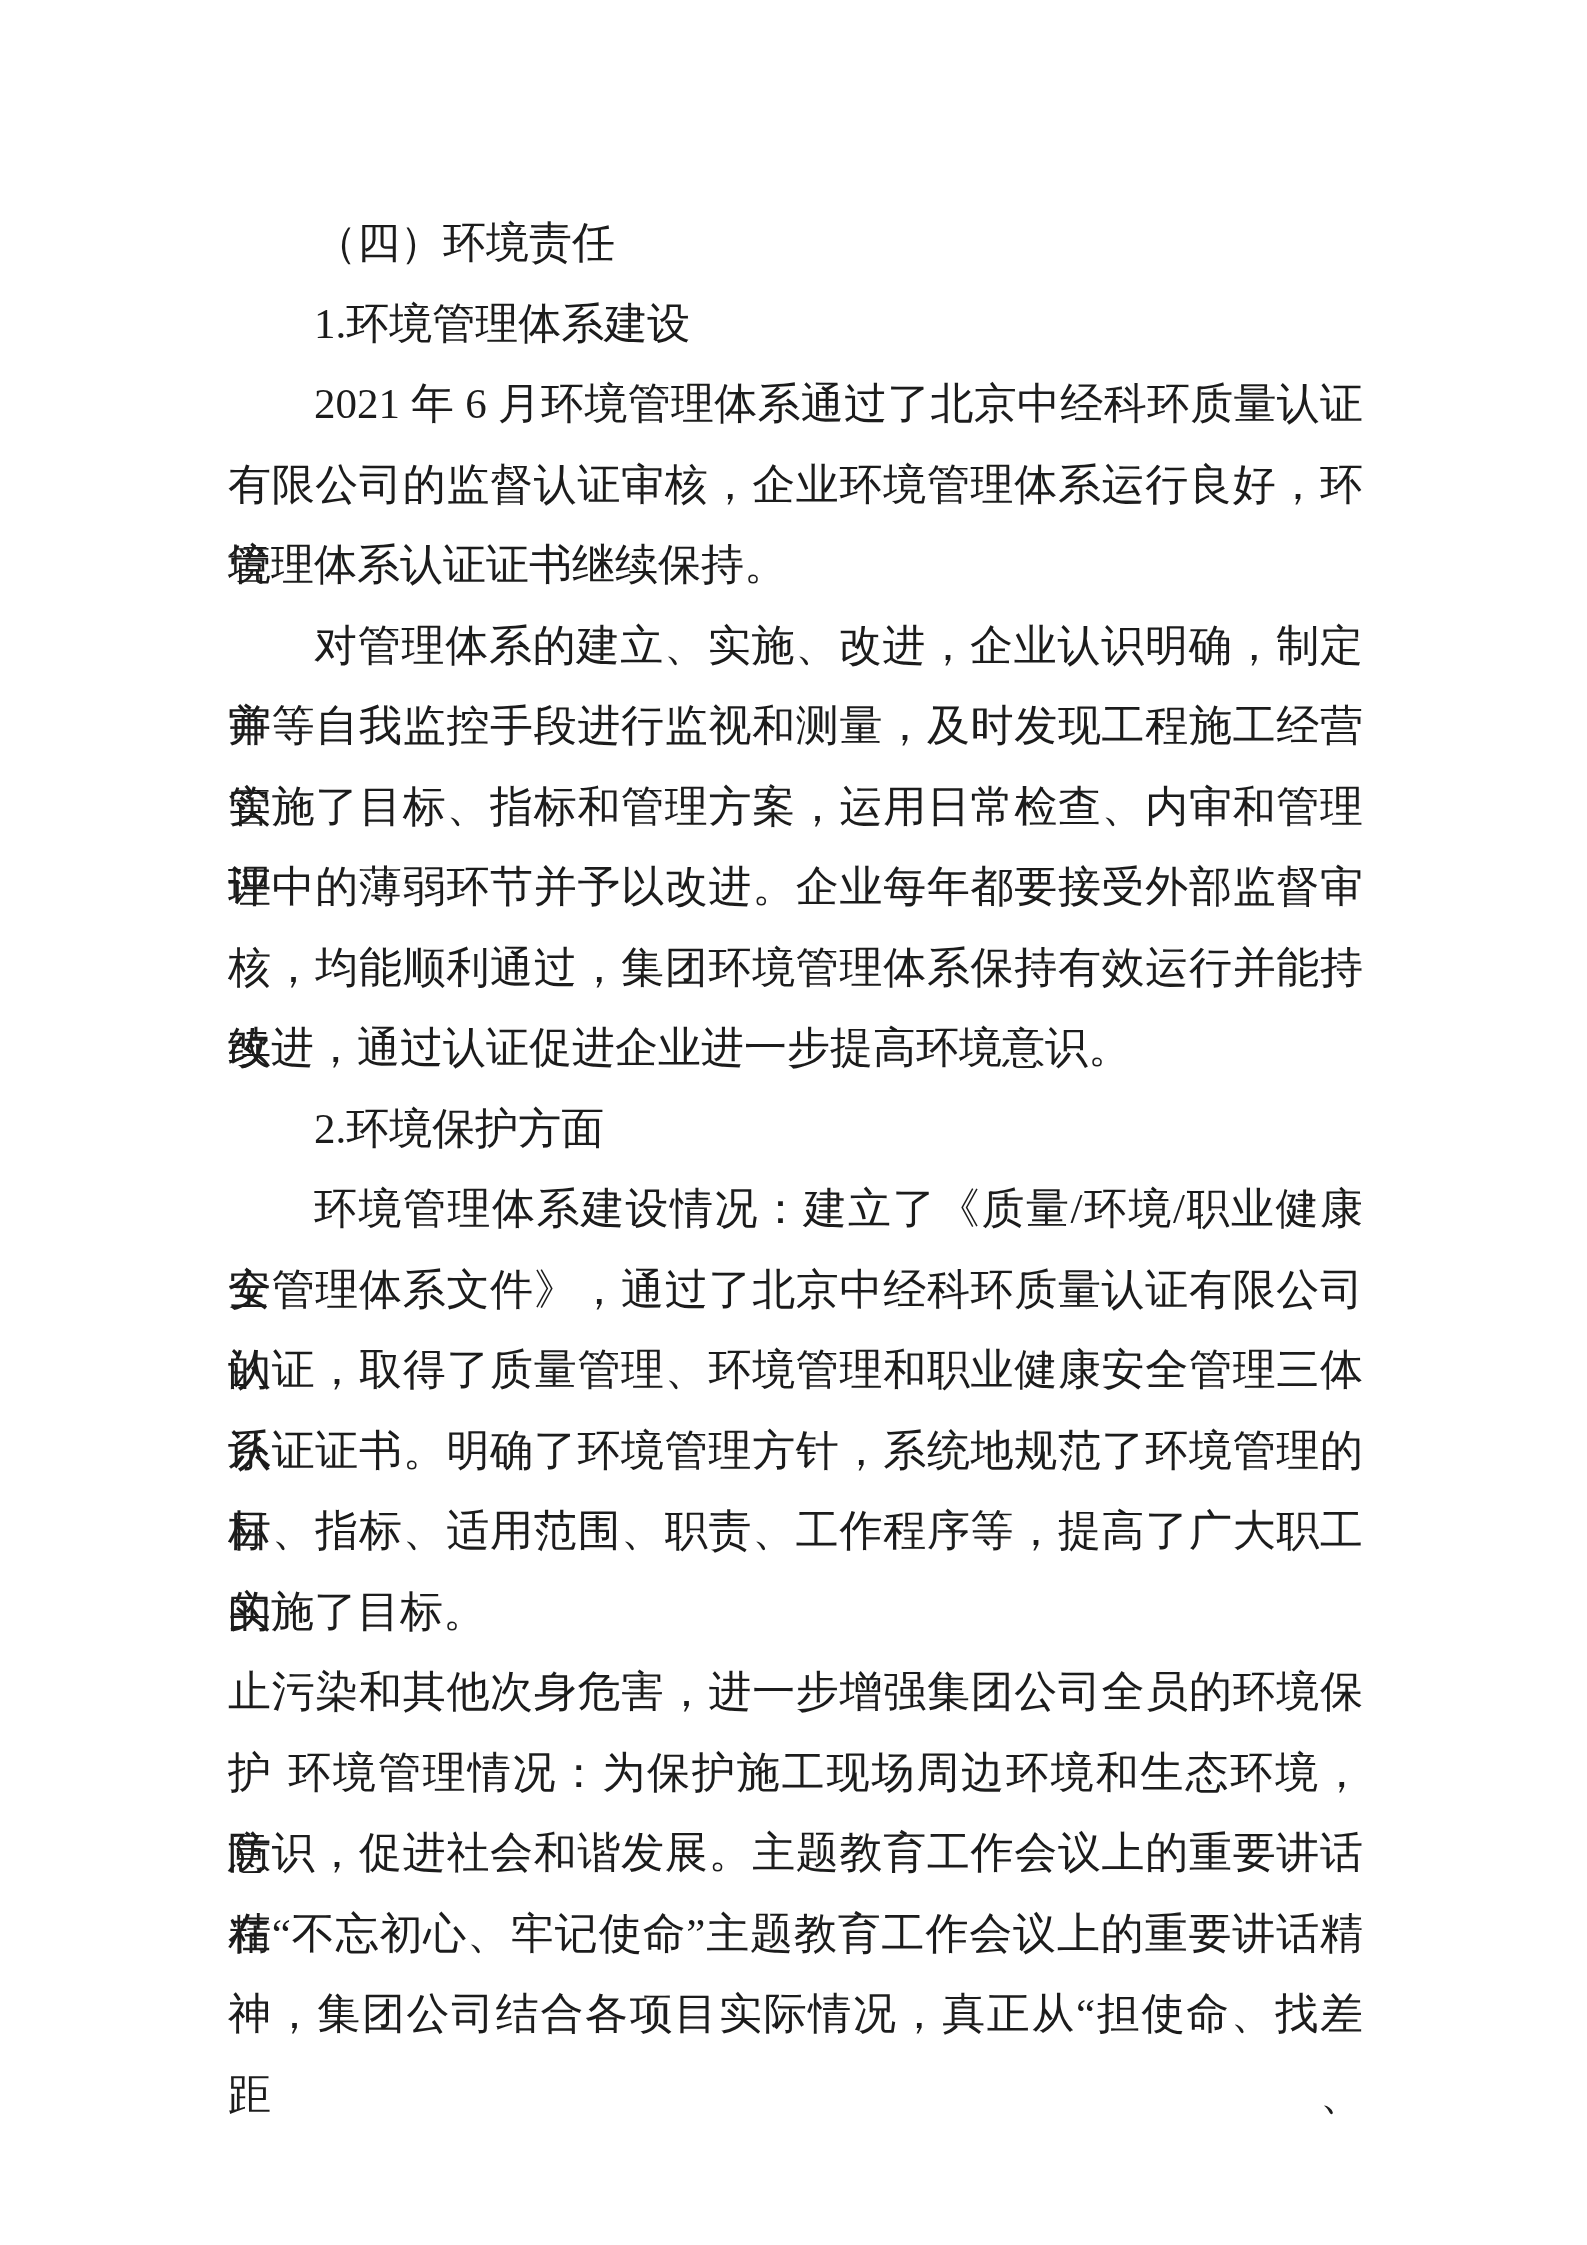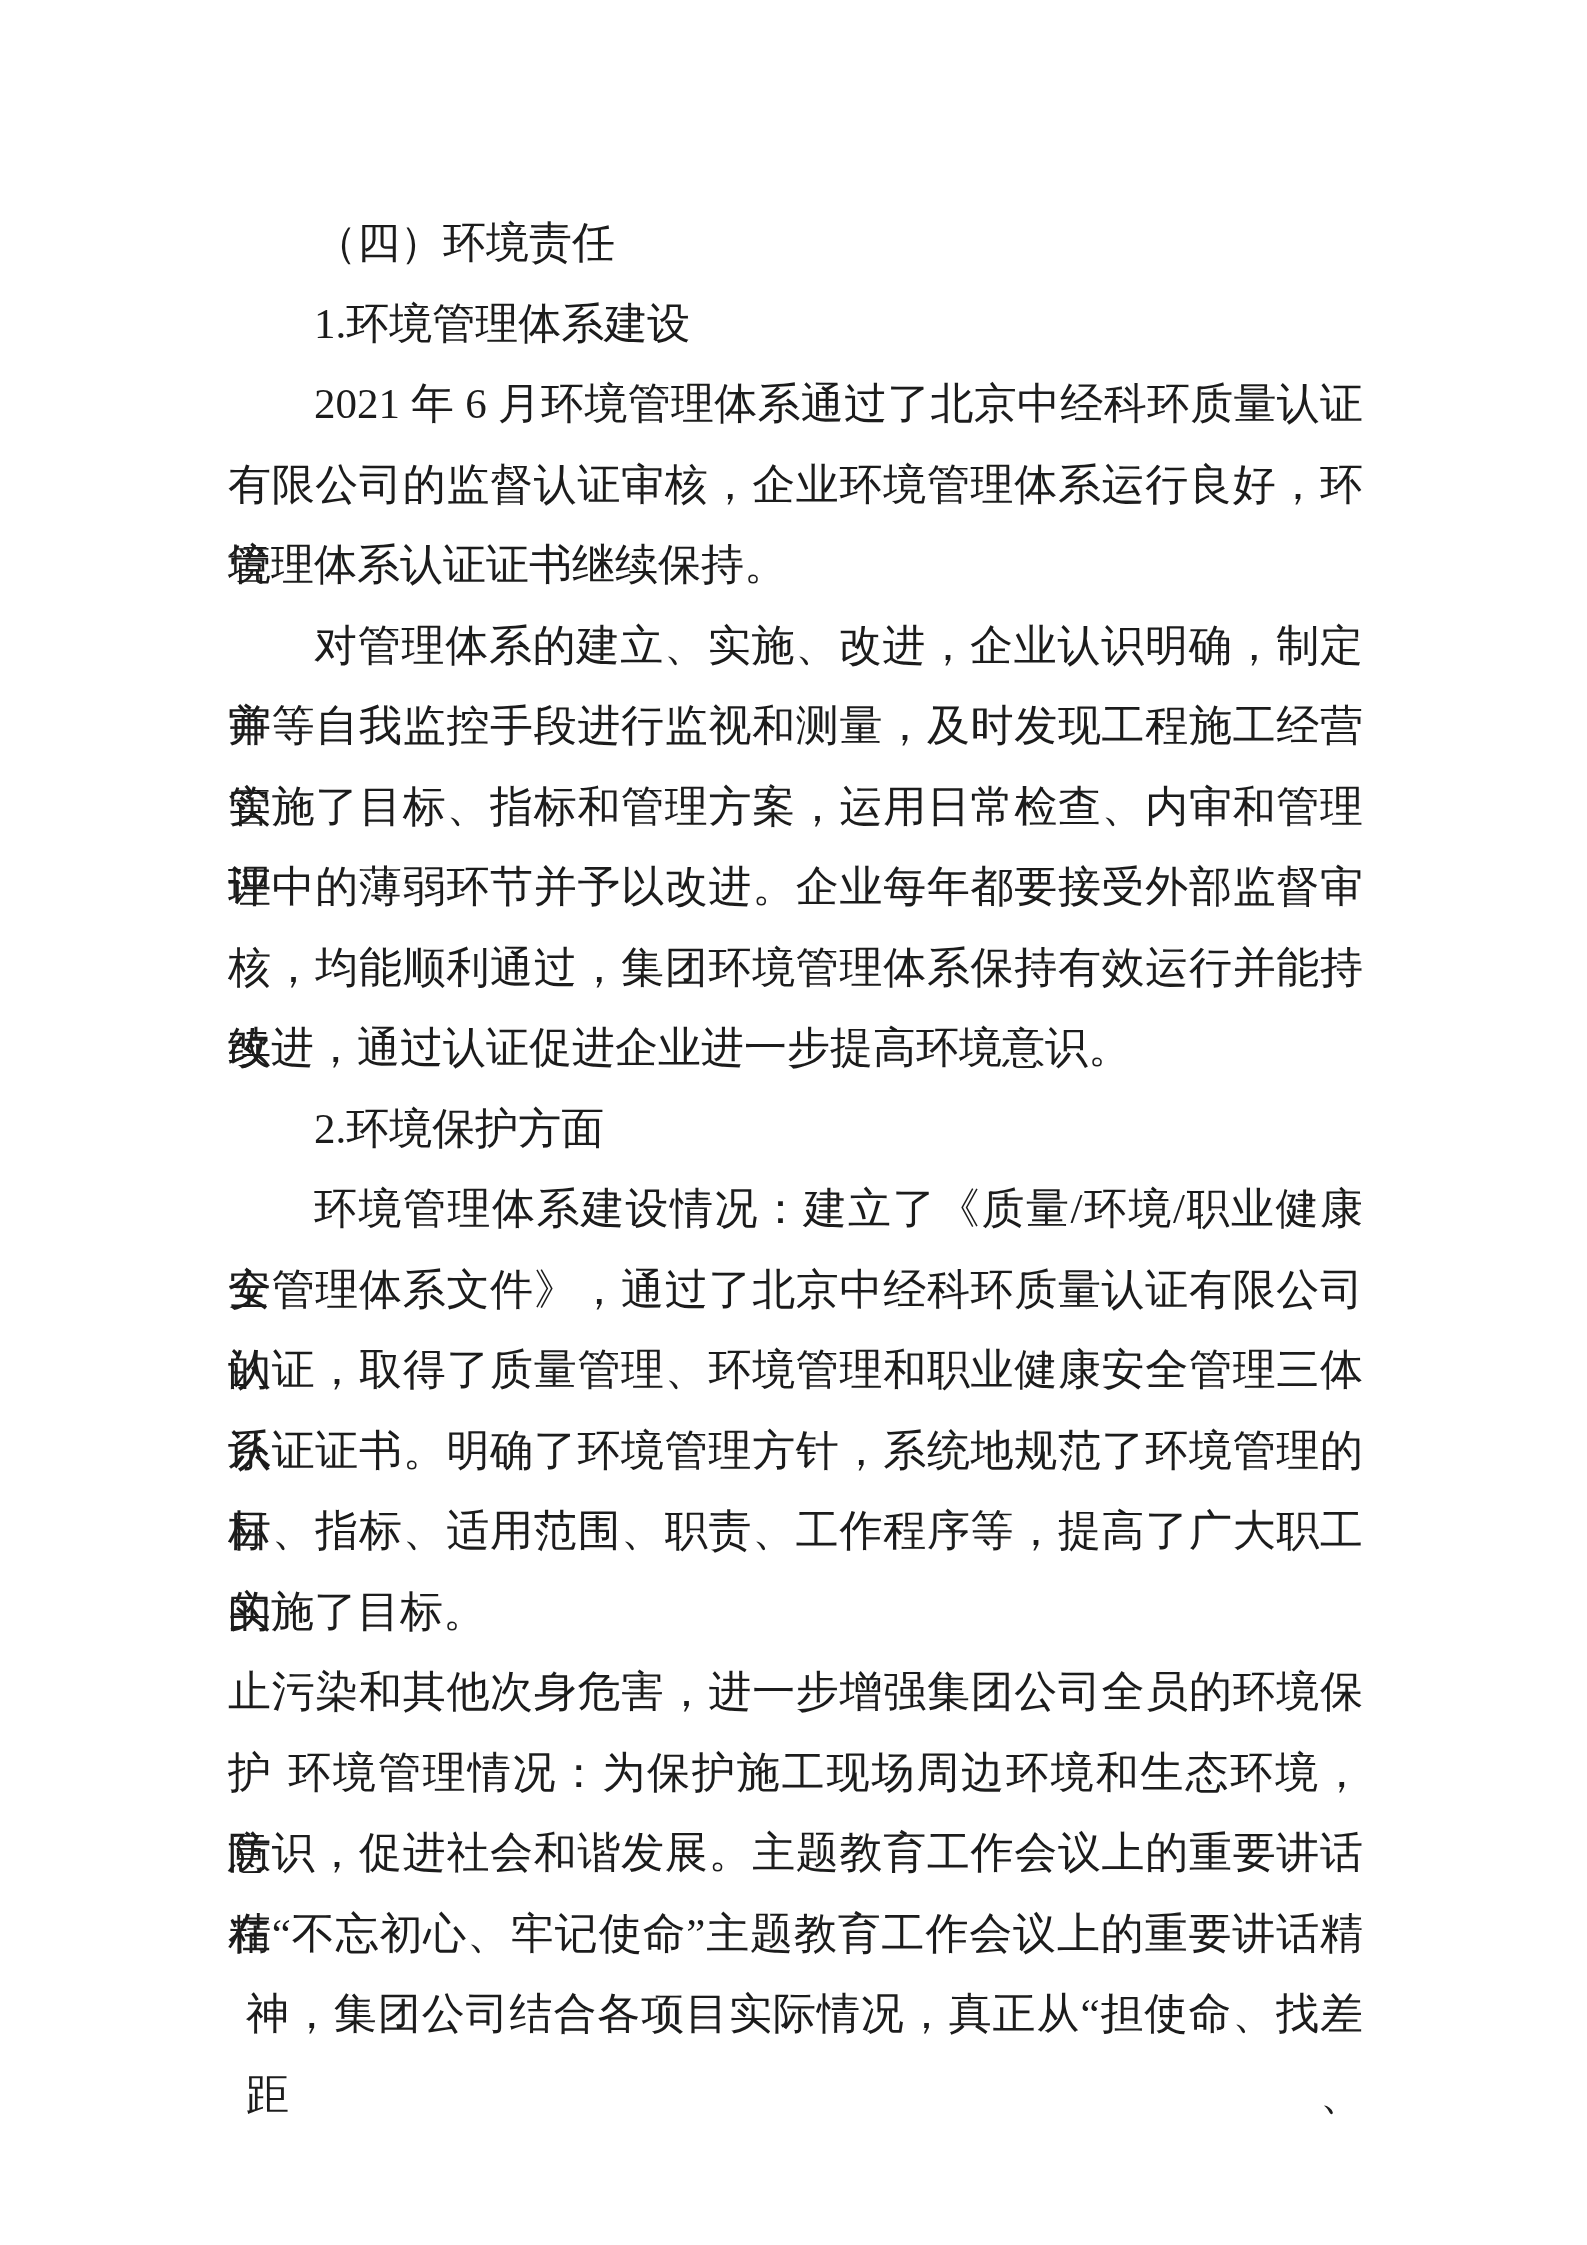--- a/index.html
+++ b/index.html
@@ -61,15 +61,15 @@
       <div class="line justify" style="text-indent: 2em;">环境管理体系建设情况：建立了《质量/环境/职业健康安</div>
       <div class="line justify" style="text-indent: 0em;">全管理体系文件》，通过了北京中经科环质量认证有限公司的</div>
       <div class="line justify" style="text-indent: 0em;">认证，取得了质量管理、环境管理和职业健康安全管理三体系</div>
       <div class="line justify" style="text-indent: 0em;">认证证书。明确了环境管理方针，系统地规范了环境管理的目</div>
       <div class="line justify" style="text-indent: 0em;">标、指标、适用范围、职责、工作程序等，提高了广大职工的</div>
       <div class="line plain" style="text-indent: 0em;">实施了目标。</div>
       <div class="line justify" style="text-indent: 0em;">止污染和其他次身危害，进一步增强集团公司全员的环境保护</div>
       <div class="line justify" style="text-indent: 1.4em;">环境管理情况：为保护施工现场周边环境和生态环境，防</div>
       <div class="line justify" style="text-indent: 0em;">意识，促进社会和谐发展。主题教育工作会议上的重要讲话精</div>
       <div class="line justify" style="text-indent: 0em;">在“不忘初心、牢记使命”主题教育工作会议上的重要讲话精</div>
-      <div class="line justify" style="text-indent: 0em; margin-left: 18px;">神，集团公司结合各项目实际情况，真正从“担使命、找差距、</div>
+      <div class="line justify" style="text-indent: 0em;">神，集团公司结合各项目实际情况，真正从“担使命、找差距、</div>
     </div>
 </div>
 
 </body></html>

